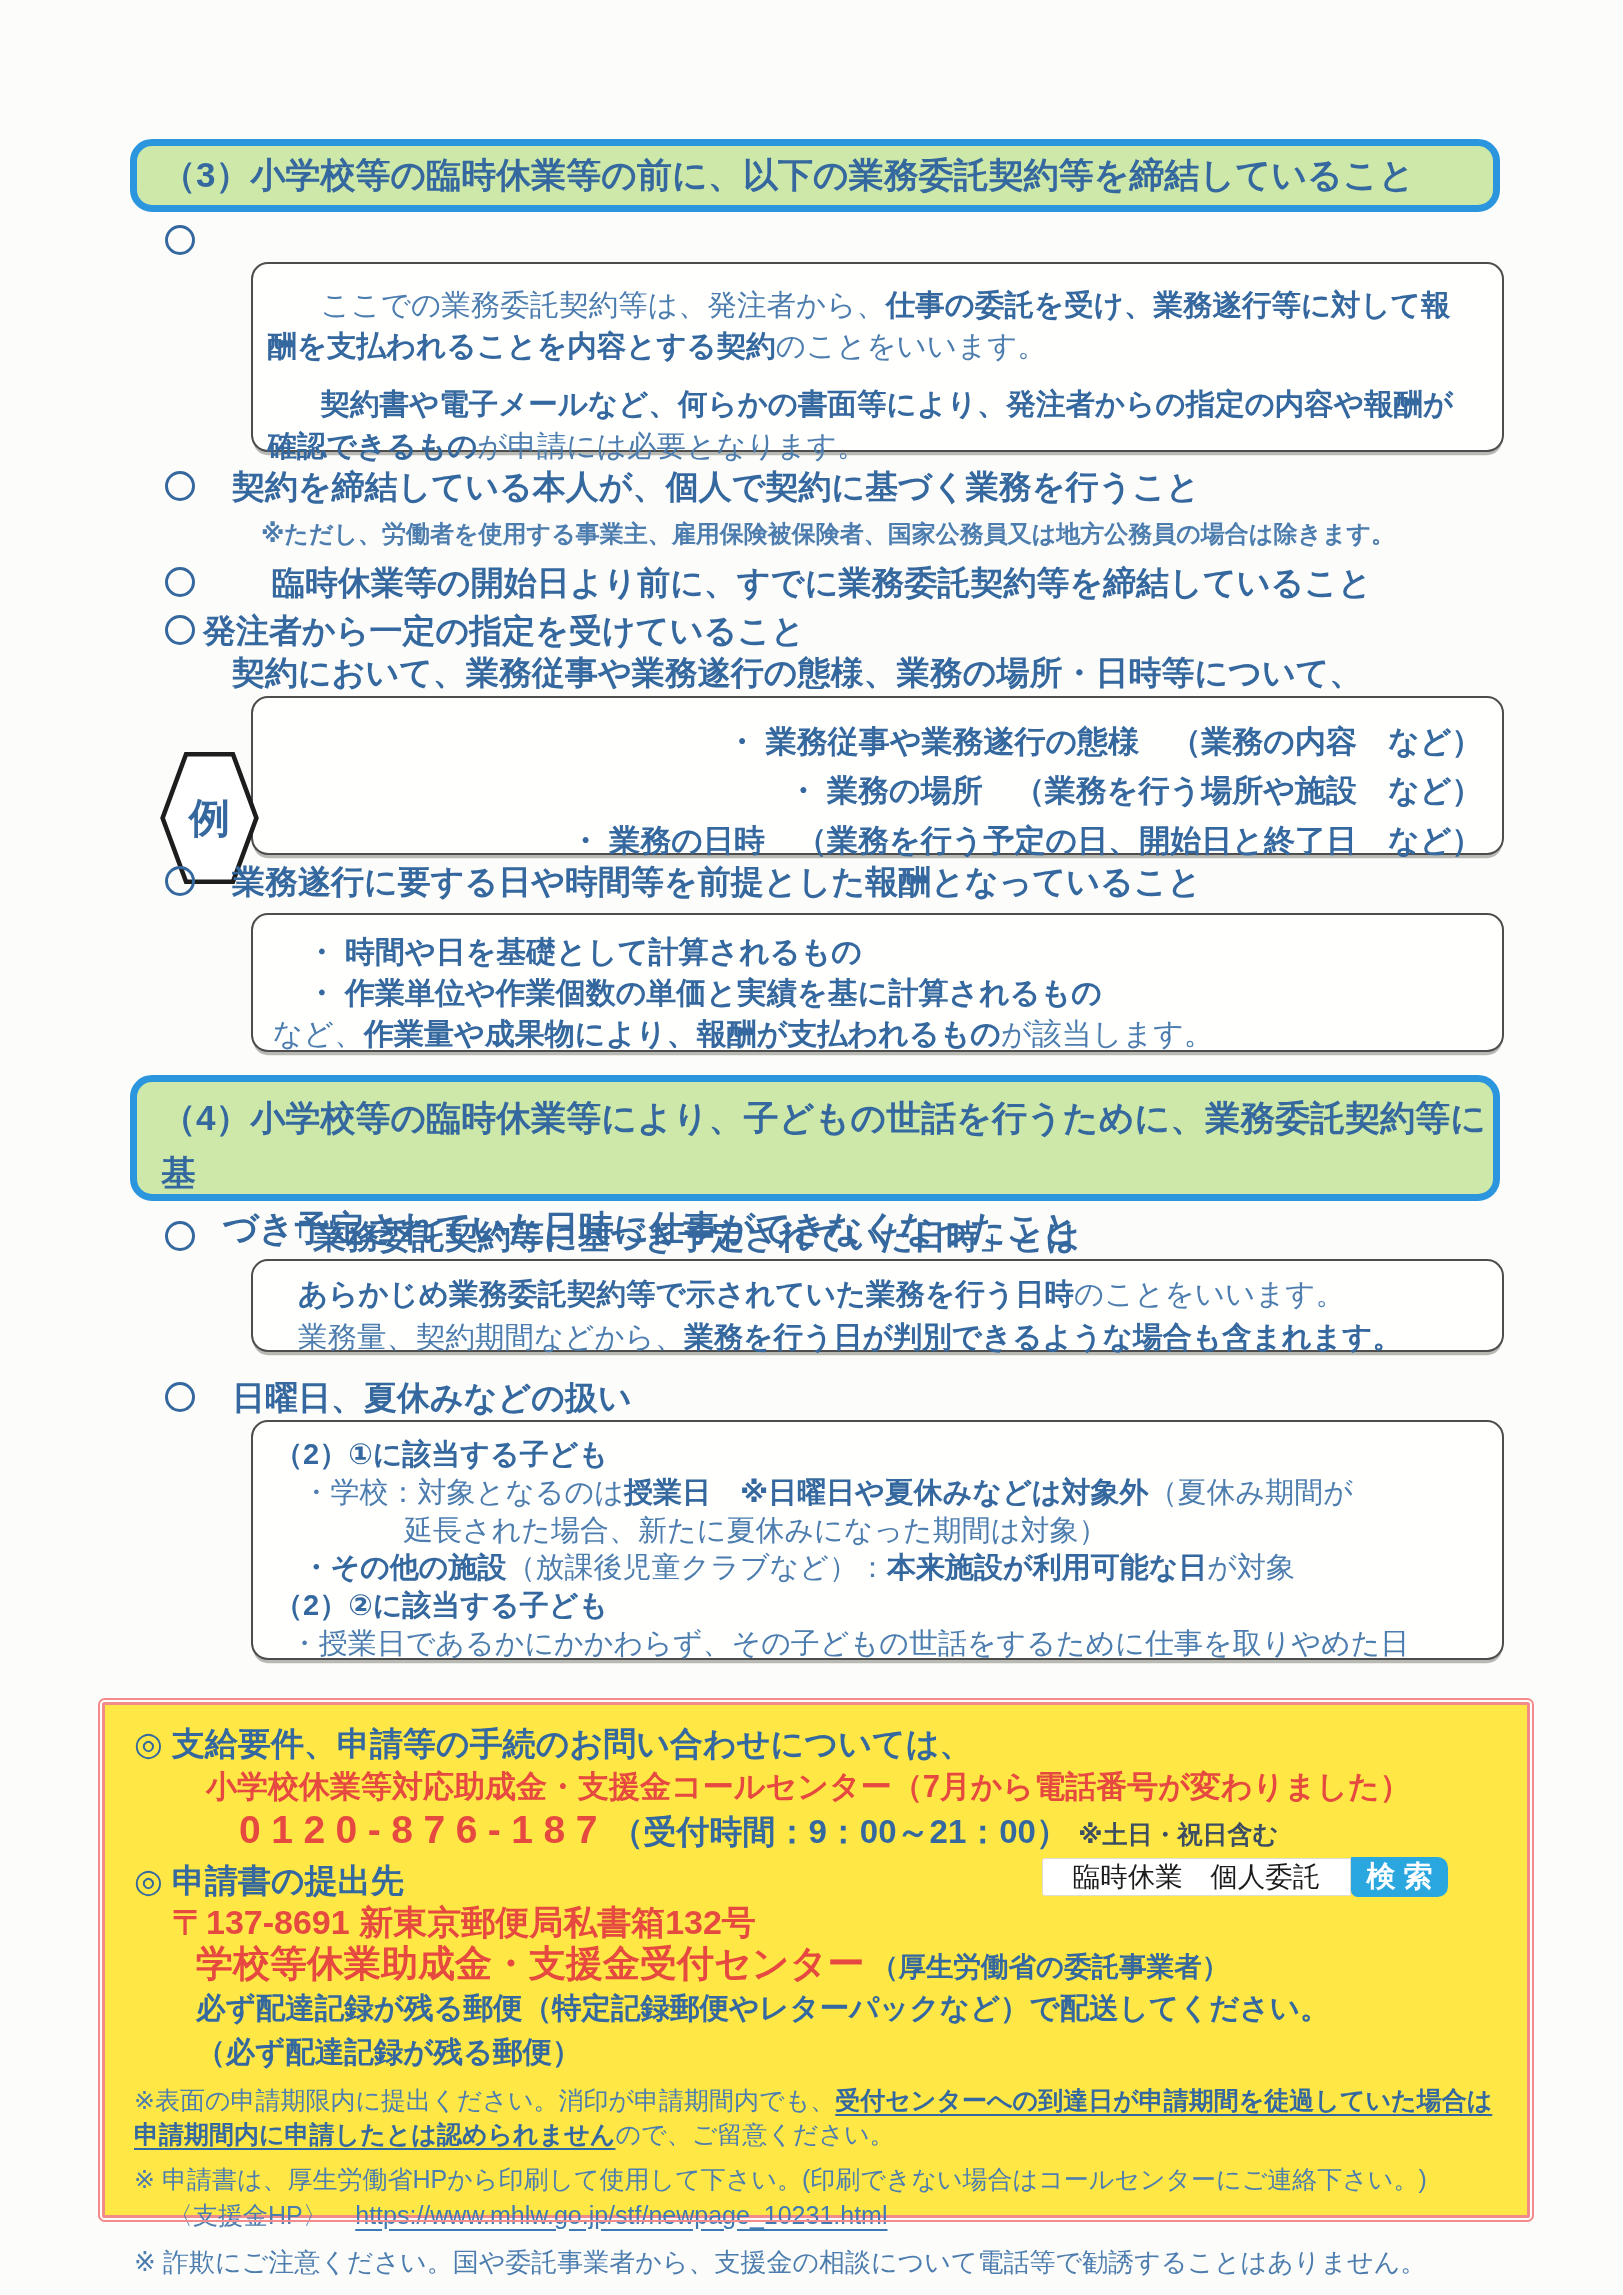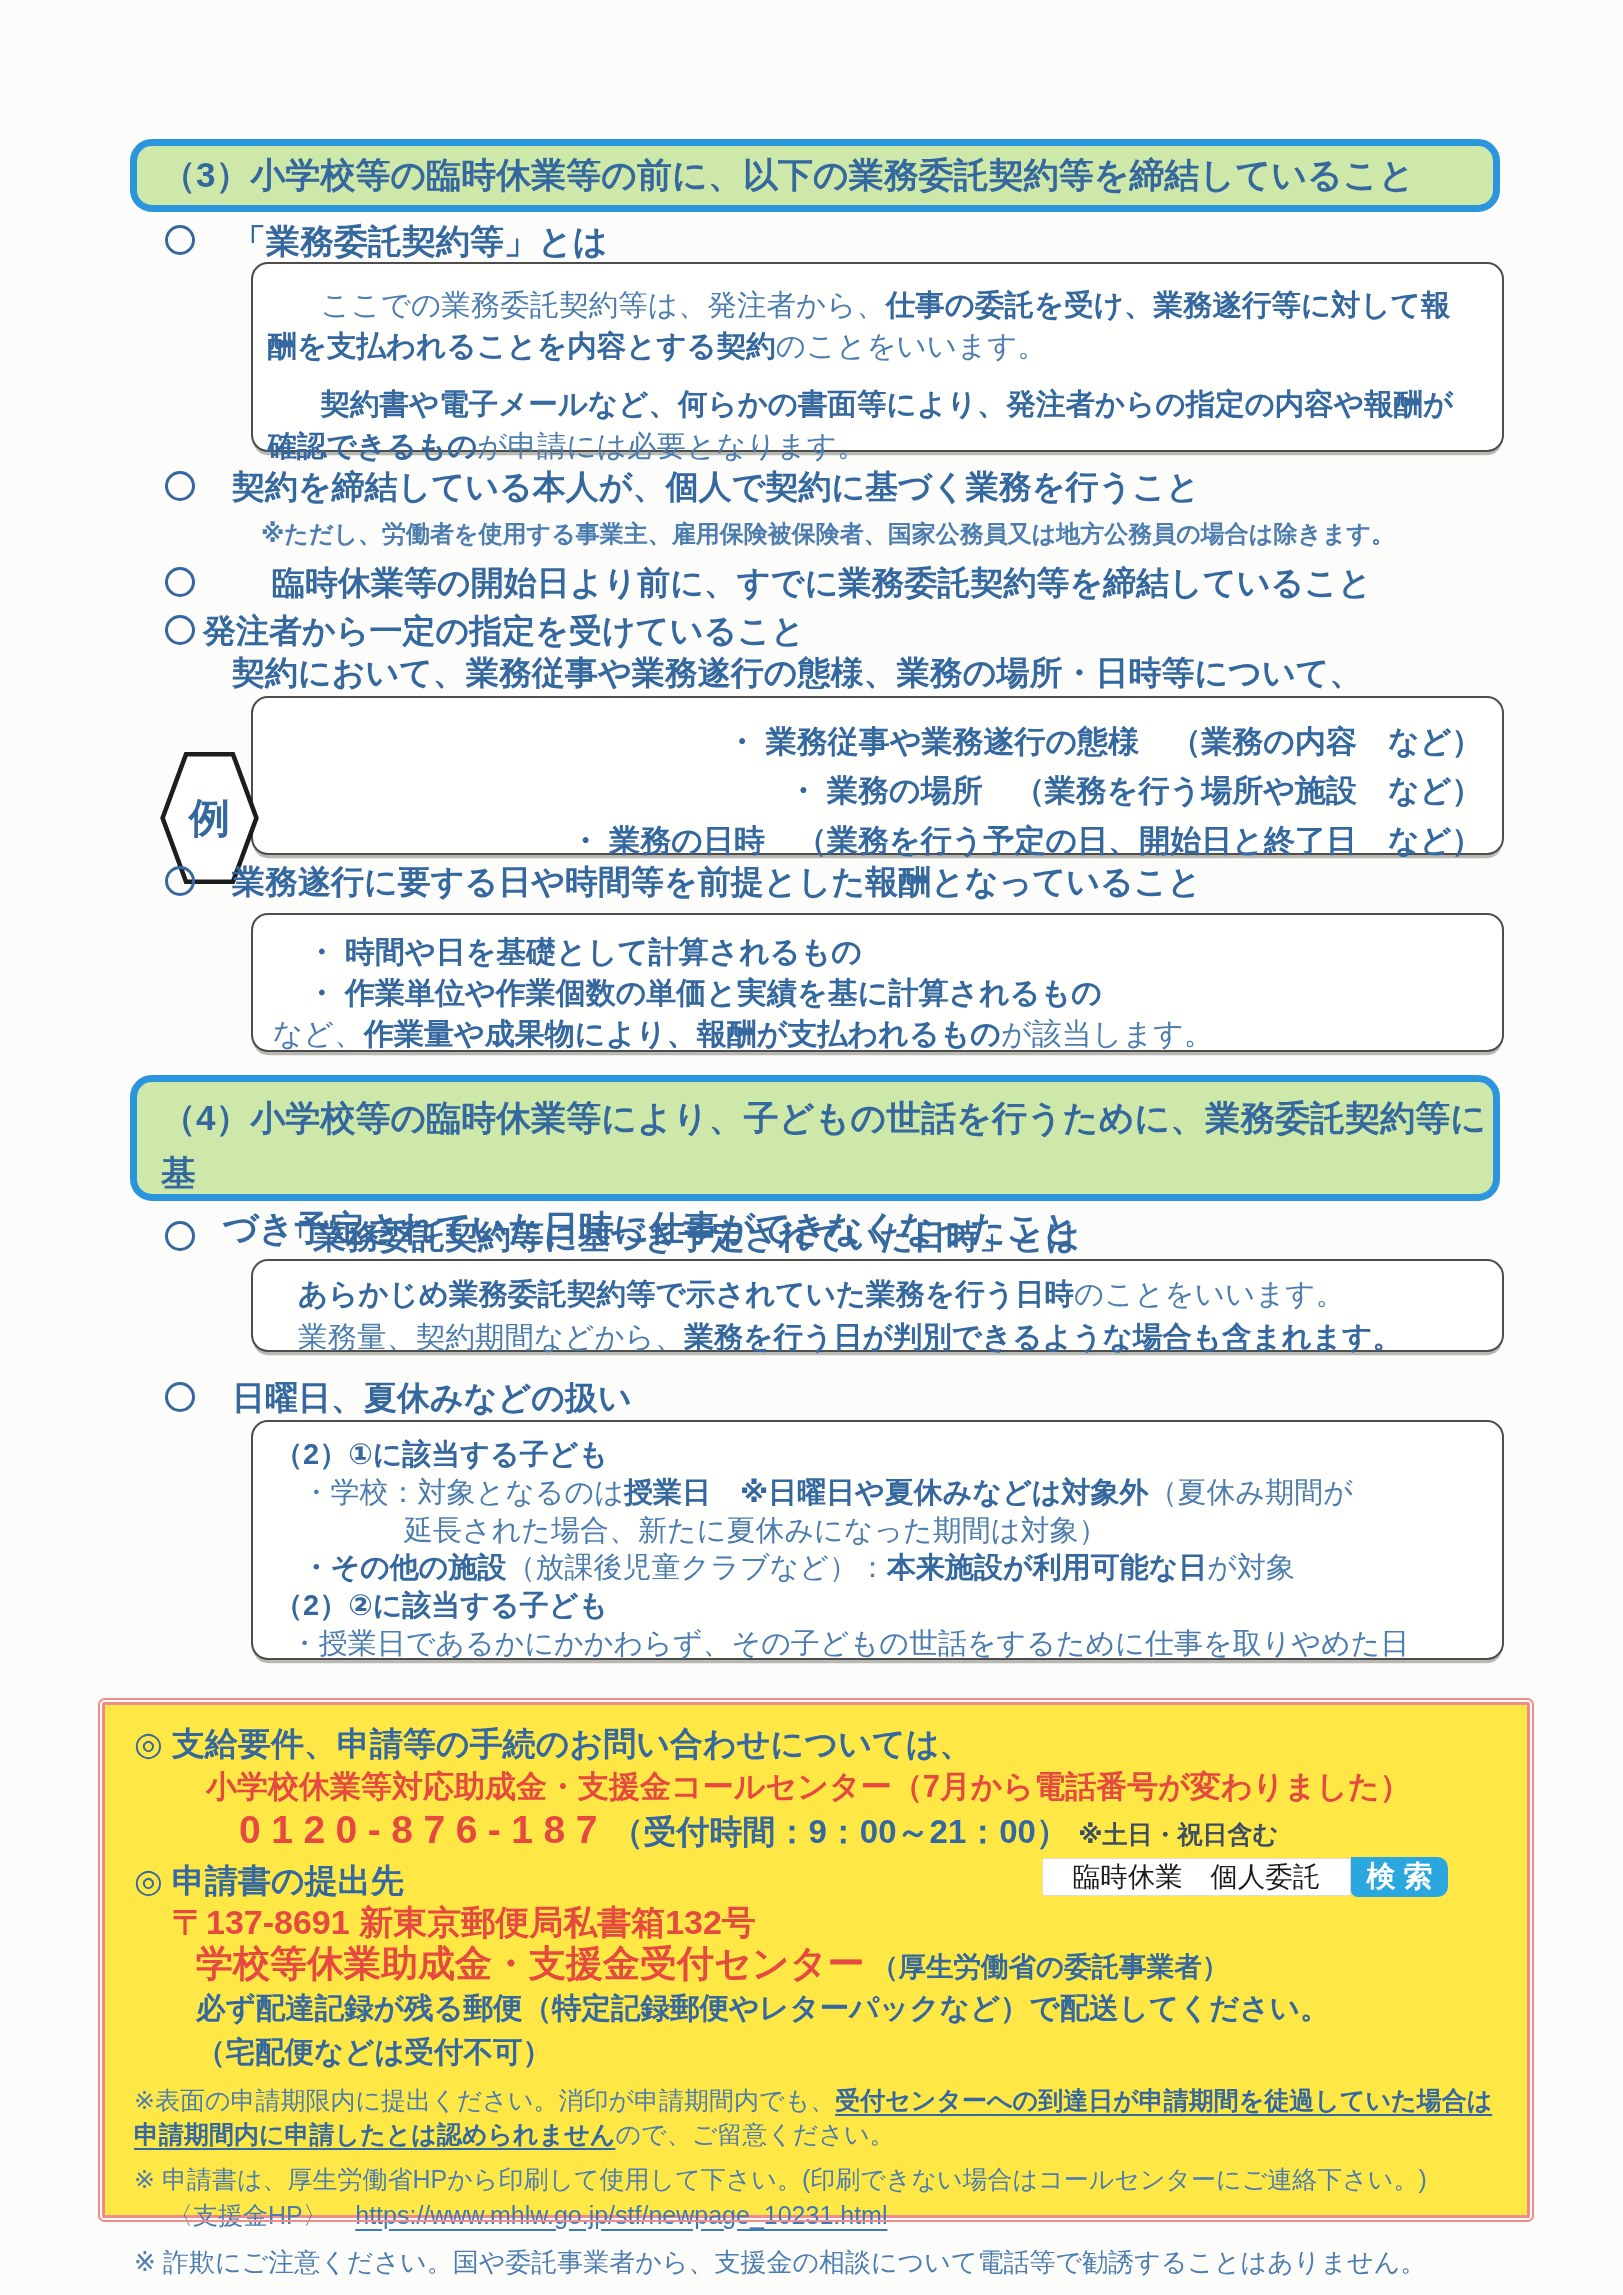--- a/index.html
+++ b/index.html
@@ -80,21 +80,20 @@
 <body>
 
 <div class="canvas">
 
   <div class="ghead" style="top:139px;height:73px;line-height:58px;font-size:35px;">
     <span>（3）小学校等の臨時休業等の前に、以下の業務委託契約等を締結していること</span>
   </div>
 
   <div class="bullet" style="top:220px;">
     <span class="circ"></span>
-    <div class="btext" style="font-size:34px;">「業務委託契約等」とは</div>
   </div>
 
   <div class="wbox" style="left:251px;top:262px;width:1253px;height:190px;padding:19.6px 25px 0 14.4px;font-size:29.5px;line-height:1.42;">
     <p class="ind" style="margin-bottom:15.7px;"><span class="r">ここでの業務委託契約等は、発注者から、</span><span class="b">仕事の委託を受け、業務遂行等に対して報酬を支払われることを内容とする契約</span><span class="r">のことをいいます。</span></p>
     <p class="ind"><span class="b">契約書や電子メールなど、何らかの書面等により、発注者からの指定の内容や報酬が確認できるもの</span><span class="r">が申請には必要となります。</span></p>
   </div>
 
   <div class="bullet" style="top:466px;">
     <span class="circ"></span>
     <div class="btext">契約を締結している本人が、個人で契約に基づく業務を行うこと</div>
@@ -186,21 +185,21 @@
     <div class="q c-row"><span class="mark">◎</span> <span>申請書の提出先</span></div>
 
     <div class="addr1 c-row">〒137-8691 新東京郵便局私書箱132号</div>
 
     <div class="addr2row c-row">
       <span class="addr2">学校等休業助成金・支援金受付センター</span>
       <span class="addr2sub">（厚生労働省の委託事業者）</span>
     </div>
 
     <div class="mailnote c-row">必ず配達記録が残る郵便（特定記録郵便やレターパックなど）で配送してください。</div>
-    <div class="mailnote c-row" style="margin-top:9.2px;">（宅配便などは受付不可）</div>
+    <div class="mailnote c-row" style="margin-top:9.2px;">（必ず配達記録が残る郵便）</div>
 
     <div class="smallnote" style="margin-top:15.7px;"><span>※表面の申請期限内に提出ください。消印が申請期間内でも、</span><span class="ul">受付センターへの到達日が申請期間を徒過していた場合は申請期間内に申請したとは認められません</span><span>ので、ご留意ください。</span></div>
 
     <div class="smallnote" style="margin-top:11.8px;">※ 申請書は、厚生労働省HPから印刷して使用して下さい。(印刷できない場合はコールセンターにご連絡下さい。)</div>
 
     <div class="smallnote c-row" style="margin-left:34px;margin-top:1.3px;"><span>〈支援金HP〉</span><span class="url">https://www.mhlw.go.jp/stf/newpage_10231.html</span></div>
 
     <div class="smallnote" style="margin-top:13px;font-size:26px;">※ 詐欺にご注意ください。国や委託事業者から、支援金の相談について電話等で勧誘することはありません。</div>
 
   </div>

